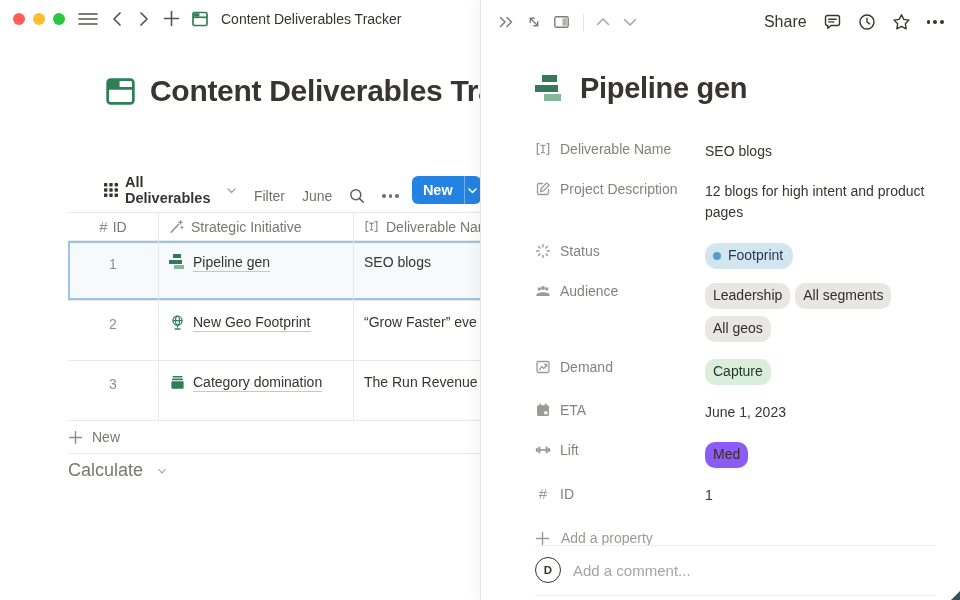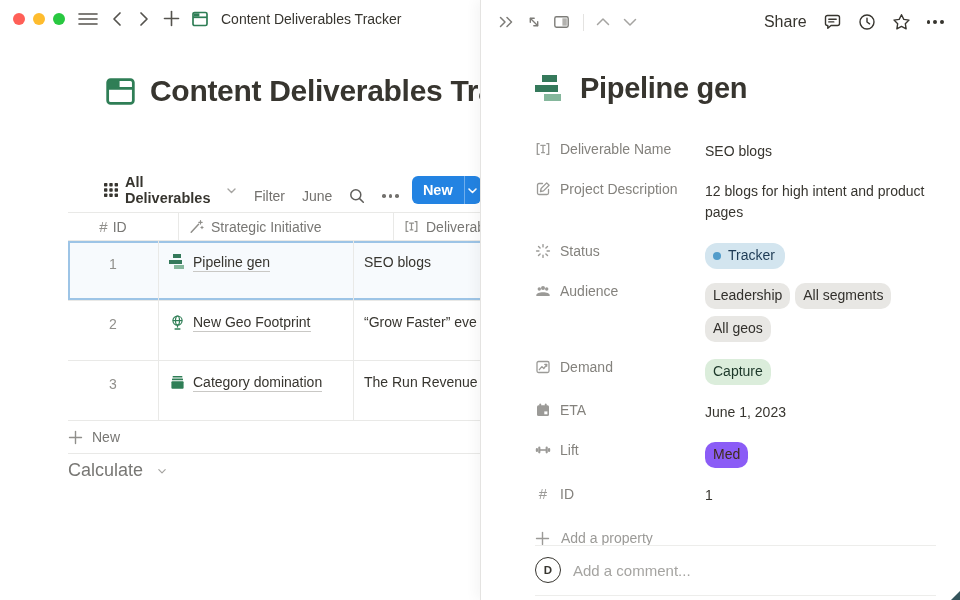--- a/index.html
+++ b/index.html
@@ -31,21 +31,21 @@
   .new-btn .nb-split { width:1px; height:28px; background:rgba(255,255,255,0.35); }
   .new-btn .nb-caret { width:25px; display:flex; align-items:center; justify-content:center; }
 
   .tbl { margin:7px 0 0 68px; width:640px; font-size:14px; }
   .t-head { display:flex; height:29px; align-items:center; color:#787774; border-top:1px solid #e9e9e7; border-bottom:1px solid #e9e9e7; }
   .t-row { display:flex; height:60px; border-bottom:1px solid #e9e9e7; align-items:flex-start; }
   .t-row.selected { background:#f7fafd; box-shadow:inset 0 0 0 2px #9dc4e6; }
   .c1 { width:90px; flex:none; display:flex; justify-content:center; align-items:center; gap:5px; }
   .c2 { width:195px; flex:none; border-left:1px solid #e9e9e7; padding-left:10px; display:flex; align-items:center; gap:7px; height:100%; }
   .c3 { flex:1; border-left:1px solid #e9e9e7; padding-left:10px; display:flex; align-items:center; gap:7px; height:100%; }
-  .t-head .c2, .t-head .c3 { height:29px;margin-left:20px; }
+  .t-head .c2, .t-head .c3 { height:29px; }
   .t-row .c1 { height:46px; color:#908f8b; }
   .t-row .c2, .t-row .c3 { align-items:flex-start; padding-top:13px; height:60px; }
   .pg-link { font-weight:500; color:#37352f; border-bottom:1px solid #c9c8c5; padding-bottom:0.5px; }
   .hash { font-size:15px; color:#908f8b; font-weight:400; }
   .addrow { display:flex; align-items:center; gap:9px; height:33px; margin-left:68px; color:#787774; font-size:14px; border-bottom:1px solid #e9e9e7; margin-right:-160px; }
   .calcrow { display:flex; align-items:center; gap:14px; height:33px; margin-left:68px; color:#787774; font-size:18px; }
 
   
   .right-panel { position:absolute; left:480px; top:0; width:480px; height:600px; background:#fff; border-left:1px solid #e4e3e1; box-shadow:-4px 0 12px rgba(0,0,0,0.045); }
   .panel-toolbar { display:flex; align-items:center; height:40px; padding:4px 16px 0 17px; }
@@ -424,21 +424,21 @@
                   <line x1="12.5" y1="3.5" x2="10.9" y2="5.1"></line>
                   <line x1="3.5" y1="12.5" x2="5.1" y2="10.9"></line>
                 </g>
               </svg>
           </span>
           <span>Status</span>
         </div>
         <div class="prop-value">
           <span class="status-pill">
               <span class="dot"></span>
-              <span>Tracker</span>
+              <span>Footprint</span>
             </span>
         </div>
       </div>
 
       <div class="prop tall2">
         <div class="prop-label">
           <span class="pi">
             <svg width="16" height="16" viewBox="0 0 16 16">
                 <g fill="#9b9a97">
                   <circle cx="4.3" cy="6" r="1.7"></circle>

